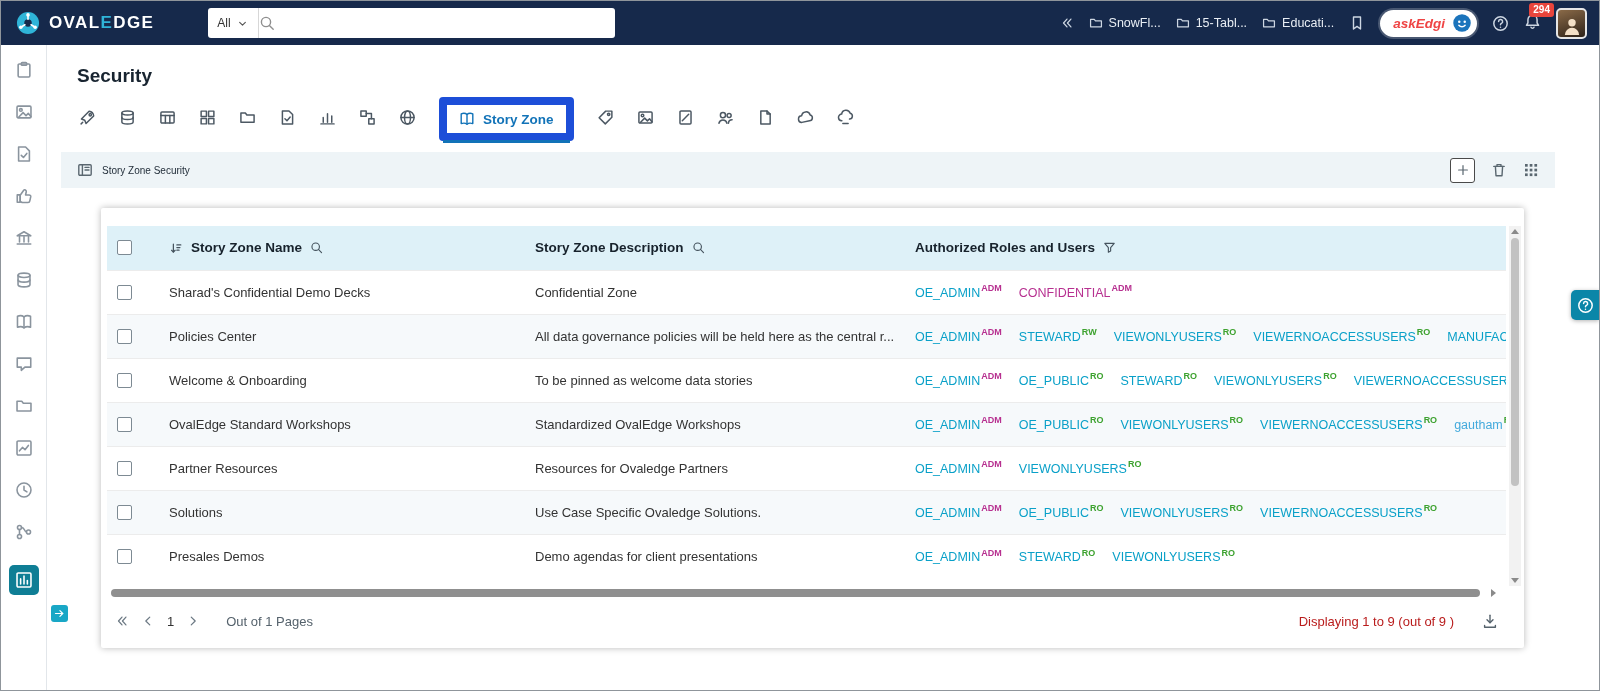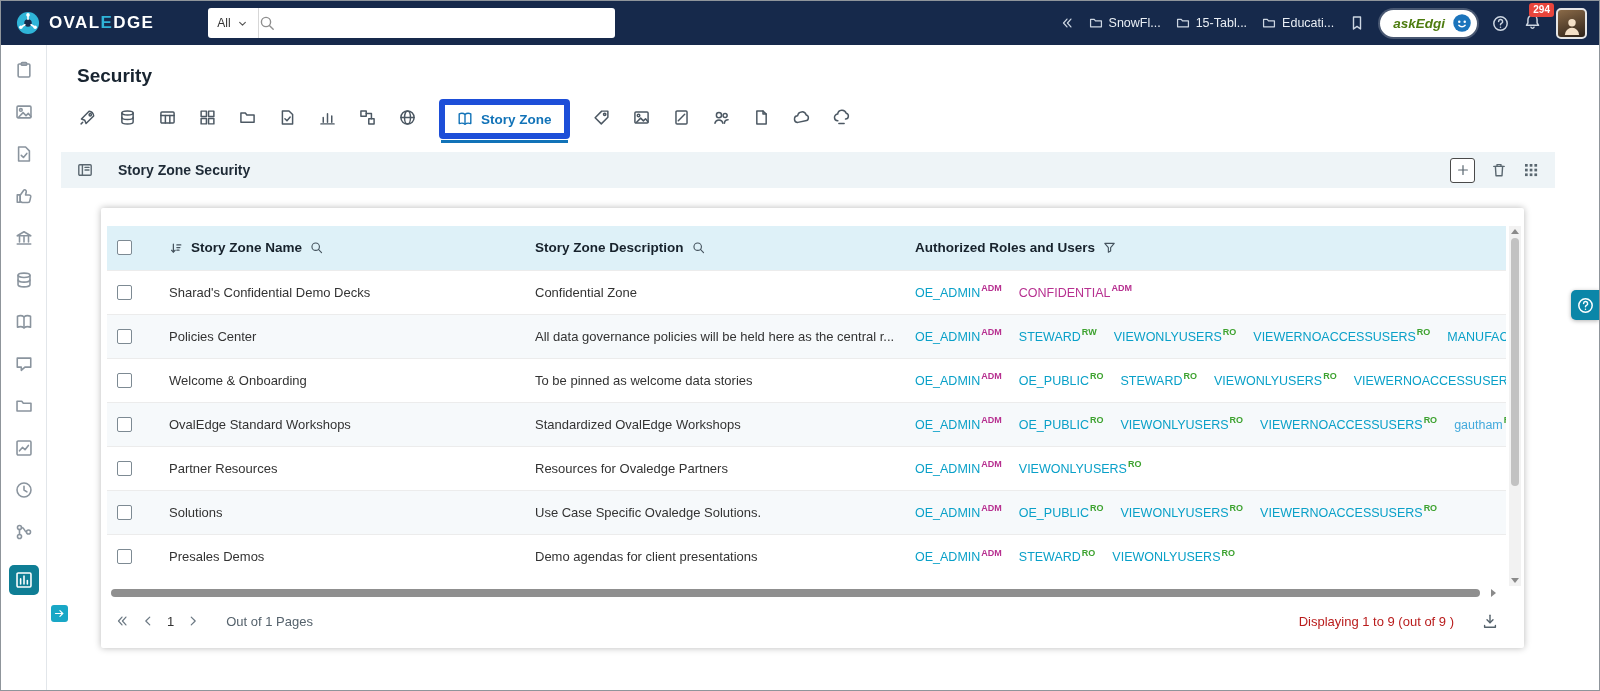--- a/index.html
+++ b/index.html
@@ -25,43 +25,43 @@
   .searchbox{margin-left:54px;width:407px;height:30px;background:#fff;border-radius:3px;display:flex;align-items:center;overflow:hidden}
   .scope{display:flex;align-items:center;gap:5px;height:100%;padding:0 9px;border-right:1px solid #d7d7d7;color:#333;font-size:12px;cursor:pointer}
   .scope .icon{color:#555}
   .searchbox input{flex:1;border:0;outline:0;padding:0 10px;font-size:13px;color:#333;font-family:inherit;min-width:0}
   .searchbox input::placeholder{color:#9a9a9a}
   .search-ic{color:#8f8f8f;margin-right:10px}
   .nav-right{margin-left:auto;display:flex;align-items:center;gap:15px}
   .nav-ic{color:#cdd6e2;cursor:pointer}
   .recent{display:flex;align-items:flex-start;gap:6px;color:#e9eef4;font-size:12.5px;cursor:pointer}
   .recent .icon{color:#cdd6e2}
-  .askedgi{background:#fff;height:27px;border-radius:14px;display:flex;align-items:center;gap:7px;padding:0 5px 0 13px;color:#4d7c0f;font-weight:bold;font-style:italic;font-size:13.5px;cursor:pointer;box-shadow:0 0 0 2px rgba(255,255,255,.22)}
+  .askedgi{background:#fff;height:27px;border-radius:14px;display:flex;align-items:center;gap:7px;padding:0 5px 0 13px;color:#ef4444;font-weight:bold;font-style:italic;font-size:13.5px;cursor:pointer;box-shadow:0 0 0 2px rgba(255,255,255,.22)}
   .bell-wrap{position:relative;cursor:pointer}
   .badge{position:absolute;top:-10px;right:-13px;background:#e8453c;color:#fff;font-size:10px;font-weight:bold;padding:2px 4px;border-radius:3px;line-height:1}
   .avatar{width:31px;height:31px;border-radius:5px;border:2px solid #e6e6e6;background:linear-gradient(160deg,#8a6a48,#2e2218);display:flex;align-items:flex-end;justify-content:center;overflow:hidden;cursor:pointer}
   .avatar .icon{color:#fff}
 
   
   .sidebar{position:absolute;top:44px;left:0;bottom:0;width:46px;background:#fff;border-right:1px solid #e2e6ea;display:flex;flex-direction:column;align-items:center;padding-top:16px;gap:20px;z-index:4}
   .sb-item{color:#8a949e;cursor:pointer}
   .sb-active{width:30px;height:30px;background:#0f7e95;border-radius:5px;color:#fff;display:flex;align-items:center;justify-content:center;cursor:pointer}
   .sidebar-toggle{position:absolute;left:50px;top:604px;width:17px;height:17px;background:#19a7c6;color:#fff;border-radius:3px;font-size:11px;display:flex;align-items:center;justify-content:center;cursor:pointer;z-index:6;font-weight:bold}
 
   
   .main{position:absolute;left:46px;top:44px;right:0;bottom:0;background:#fff;overflow:hidden}
   .page-title{margin:20px 0 0 30px;font-size:19px;font-weight:bold;color:#182430}
   .tabs{display:flex;align-items:center;gap:23px;margin:13px 0 0 32px;height:38px}
   .tab{color:#4c5863;cursor:pointer}
-  .tab-active{display:flex;align-items:center;gap:8px;border:6px solid #1d4ed8;border-radius:4px;padding:6px 12px;color:#1273b8;font-size:13.5px;font-weight:bold;position:relative;cursor:pointer;background:#fff}
+  .tab-active{display:flex;align-items:center;gap:8px;border:8px solid #1d4ed8;border-radius:4px;padding:6px 12px;color:#1273b8;font-size:13.5px;font-weight:bold;position:relative;cursor:pointer;background:#fff}
   .tab-underline{position:absolute;left:-4px;right:-4px;bottom:-10px;height:3px;background:#1273b8}
 
   .section-bar{margin:14px 44px 0 14px;height:36px;background:#eef4f7;display:flex;align-items:center;padding:0 16px}
   .section-bar .icon{color:#5a6770}
-  .section-title{font-size:14px;font-weight:bold;color:#1e2a36;margin-left:25px}
+  .section-title{font-size:10px;font-weight:normal;color:#1e2a36;margin-left:9px}
   .section-actions{margin-left:auto;display:flex;align-items:center;gap:16px;color:#4d4d4d}
   .plus-btn{width:25px;height:25px;border:1.5px solid #4a4a4a;border-radius:3px;display:flex;align-items:center;justify-content:center;background:#fff;cursor:pointer;color:#333}
   .act-ic{cursor:pointer;color:#5c5c5c}
 
   
   .card{margin:20px 75px 0 54px;background:#fff;box-shadow:0 0 7px rgba(0,0,0,.28);border-radius:2px;position:relative;padding:18px 18px 4px 6px}
   table{width:100%;border-collapse:collapse;table-layout:fixed}
   col.c-check{width:52px}
   col.c-name{width:366px}
   col.c-desc{width:380px}

